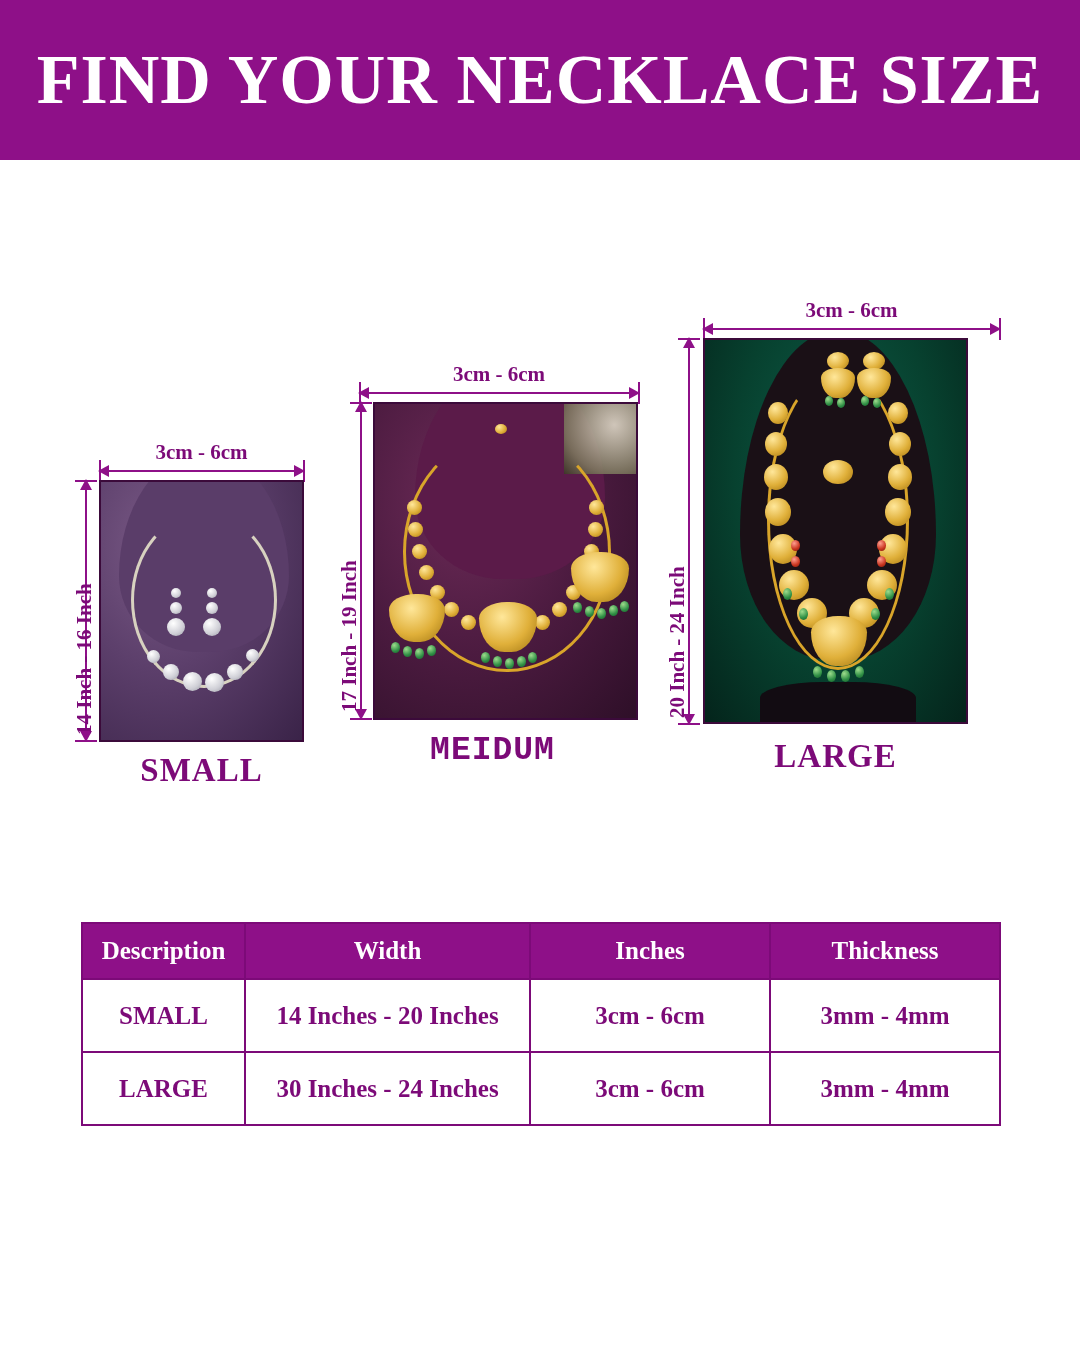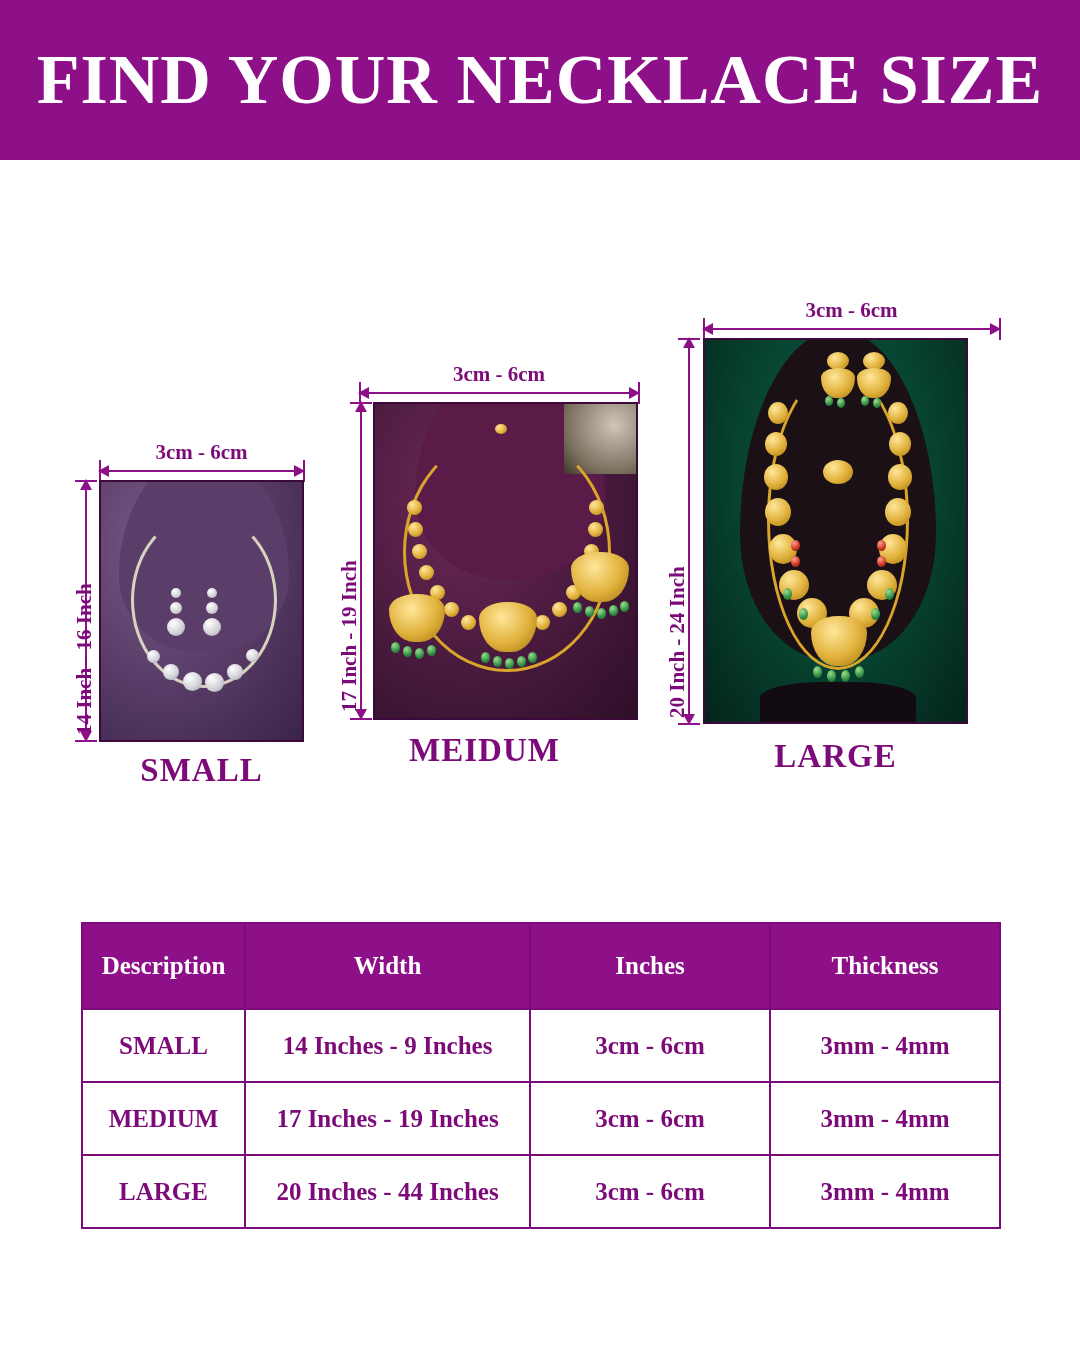--- a/index.html
+++ b/index.html
@@ -219,21 +219,21 @@
   .size-table th, .size-table td {
     border: 2px solid #7c0a78;
     text-align: center;
     font-family: "Liberation Serif", serif;
     font-weight: bold;
   }
   .size-table thead th {
     background: #8e1088;
     color: #ffffff;
     font-size: 25px;
-    height: 86px;
+    height: 56px;
     padding: 0 4px;
   }
   .size-table tbody td {
     background: #ffffff;
     color: #7c0a78;
     font-size: 25px;
     height: 73px;
     padding: 0 4px;
   }
   .col-desc { width: 163px; }
@@ -343,21 +343,21 @@
       <div class="earring">
         <div class="pendant tri" style="left:196px; top:148px; width:58px; height:50px;"></div>
         <div class="bead green" style="left:198px; top:198px; width:9px; height:11px;"></div>
         <div class="bead green" style="left:210px; top:202px; width:9px; height:11px;"></div>
         <div class="bead green" style="left:222px; top:204px; width:9px; height:11px;"></div>
         <div class="bead green" style="left:234px; top:201px; width:9px; height:11px;"></div>
         <div class="bead green" style="left:245px; top:197px; width:9px; height:11px;"></div>
       </div>
     </div>
 
-    <div class="card-caption" style="left:352px; top:572px; width:265px;">MEIDUM</div>
+    <div class="card-caption" style="left:360px; top:572px; width:265px;font-family:Liberation Mono, monospace;">MEIDUM</div>
   </div>
 
   <div class="card">
 
     <div class="h-cap-l" style="left:703px; top:158px; height:22px;"></div>
     <div class="h-cap-r" style="left:999px; top:158px; height:22px;"></div>
     <div class="h-arrow" style="left:703px; top:168px; width:297px;"></div>
     <div class="dim-label-h" style="left:703px; top:138px; width:297px;">3cm - 6cm</div>
 
     <div class="v-cap-t" style="left:678px; top:178px; width:22px;"></div>
@@ -428,30 +428,24 @@
     <tr>
       <th class="col-desc">Description</th>
       <th class="col-height">Width</th>
       <th class="col-width">Inches</th>
       <th class="col-thick">Thickness</th>
     </tr>
   </thead>
   <tbody>
     <tr>
       <td>SMALL</td>
-      <td>14 Inches - 9 Inches</td>
-      <td>3cm - 6cm</td>
-      <td>3mm - 4mm</td>
-    </tr>
-    <tr>
-      <td>MEDIUM</td>
-      <td>17 Inches - 19 Inches</td>
+      <td>14 Inches - 20 Inches</td>
       <td>3cm - 6cm</td>
       <td>3mm - 4mm</td>
     </tr>
     <tr>
       <td>LARGE</td>
-      <td>20 Inches - 44 Inches</td>
+      <td>30 Inches - 24 Inches</td>
       <td>3cm - 6cm</td>
       <td>3mm - 4mm</td>
     </tr>
   </tbody>
 </table>
 
 </body></html>

